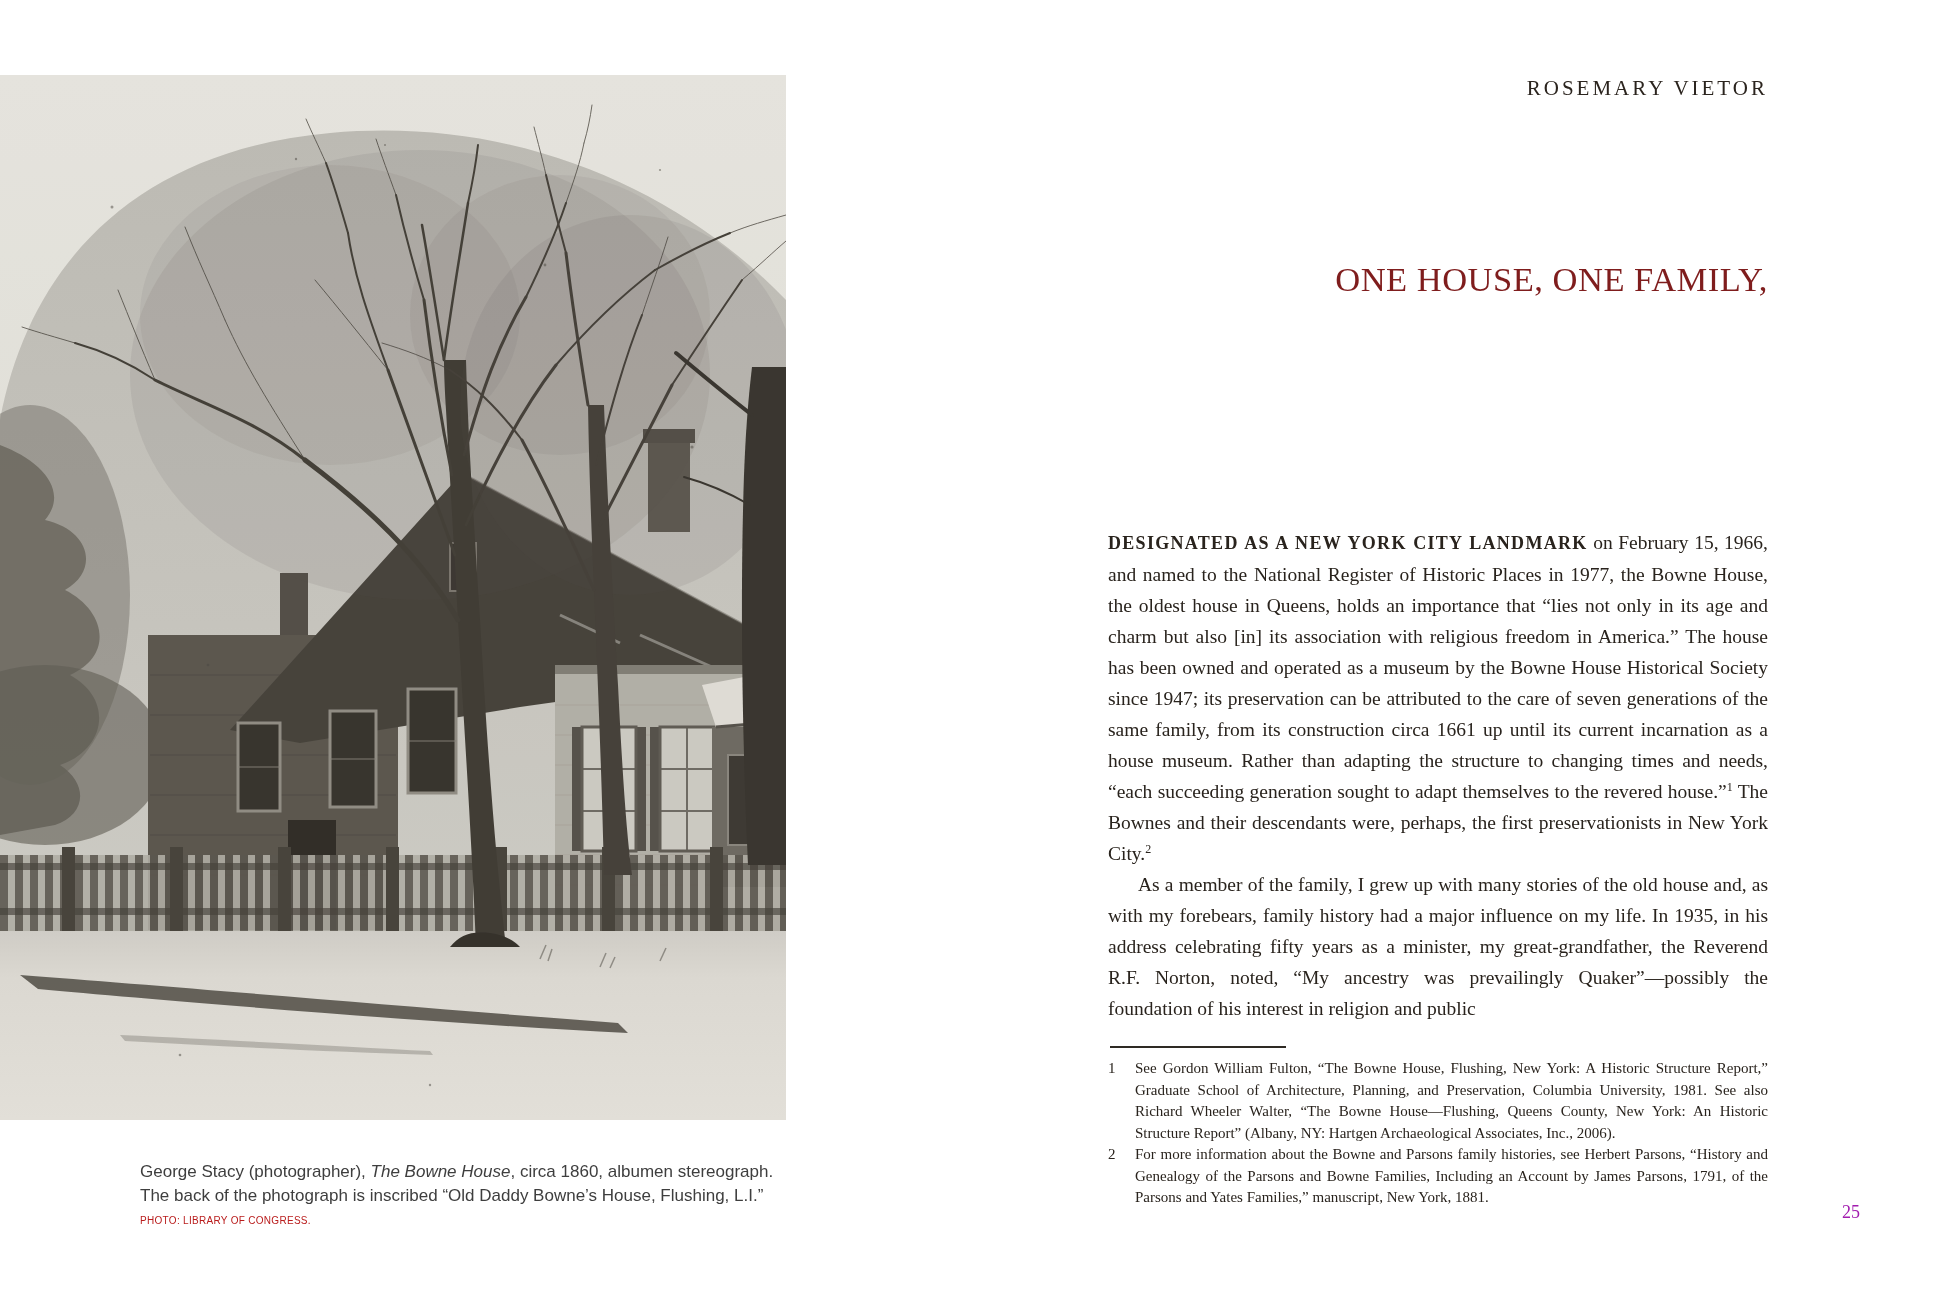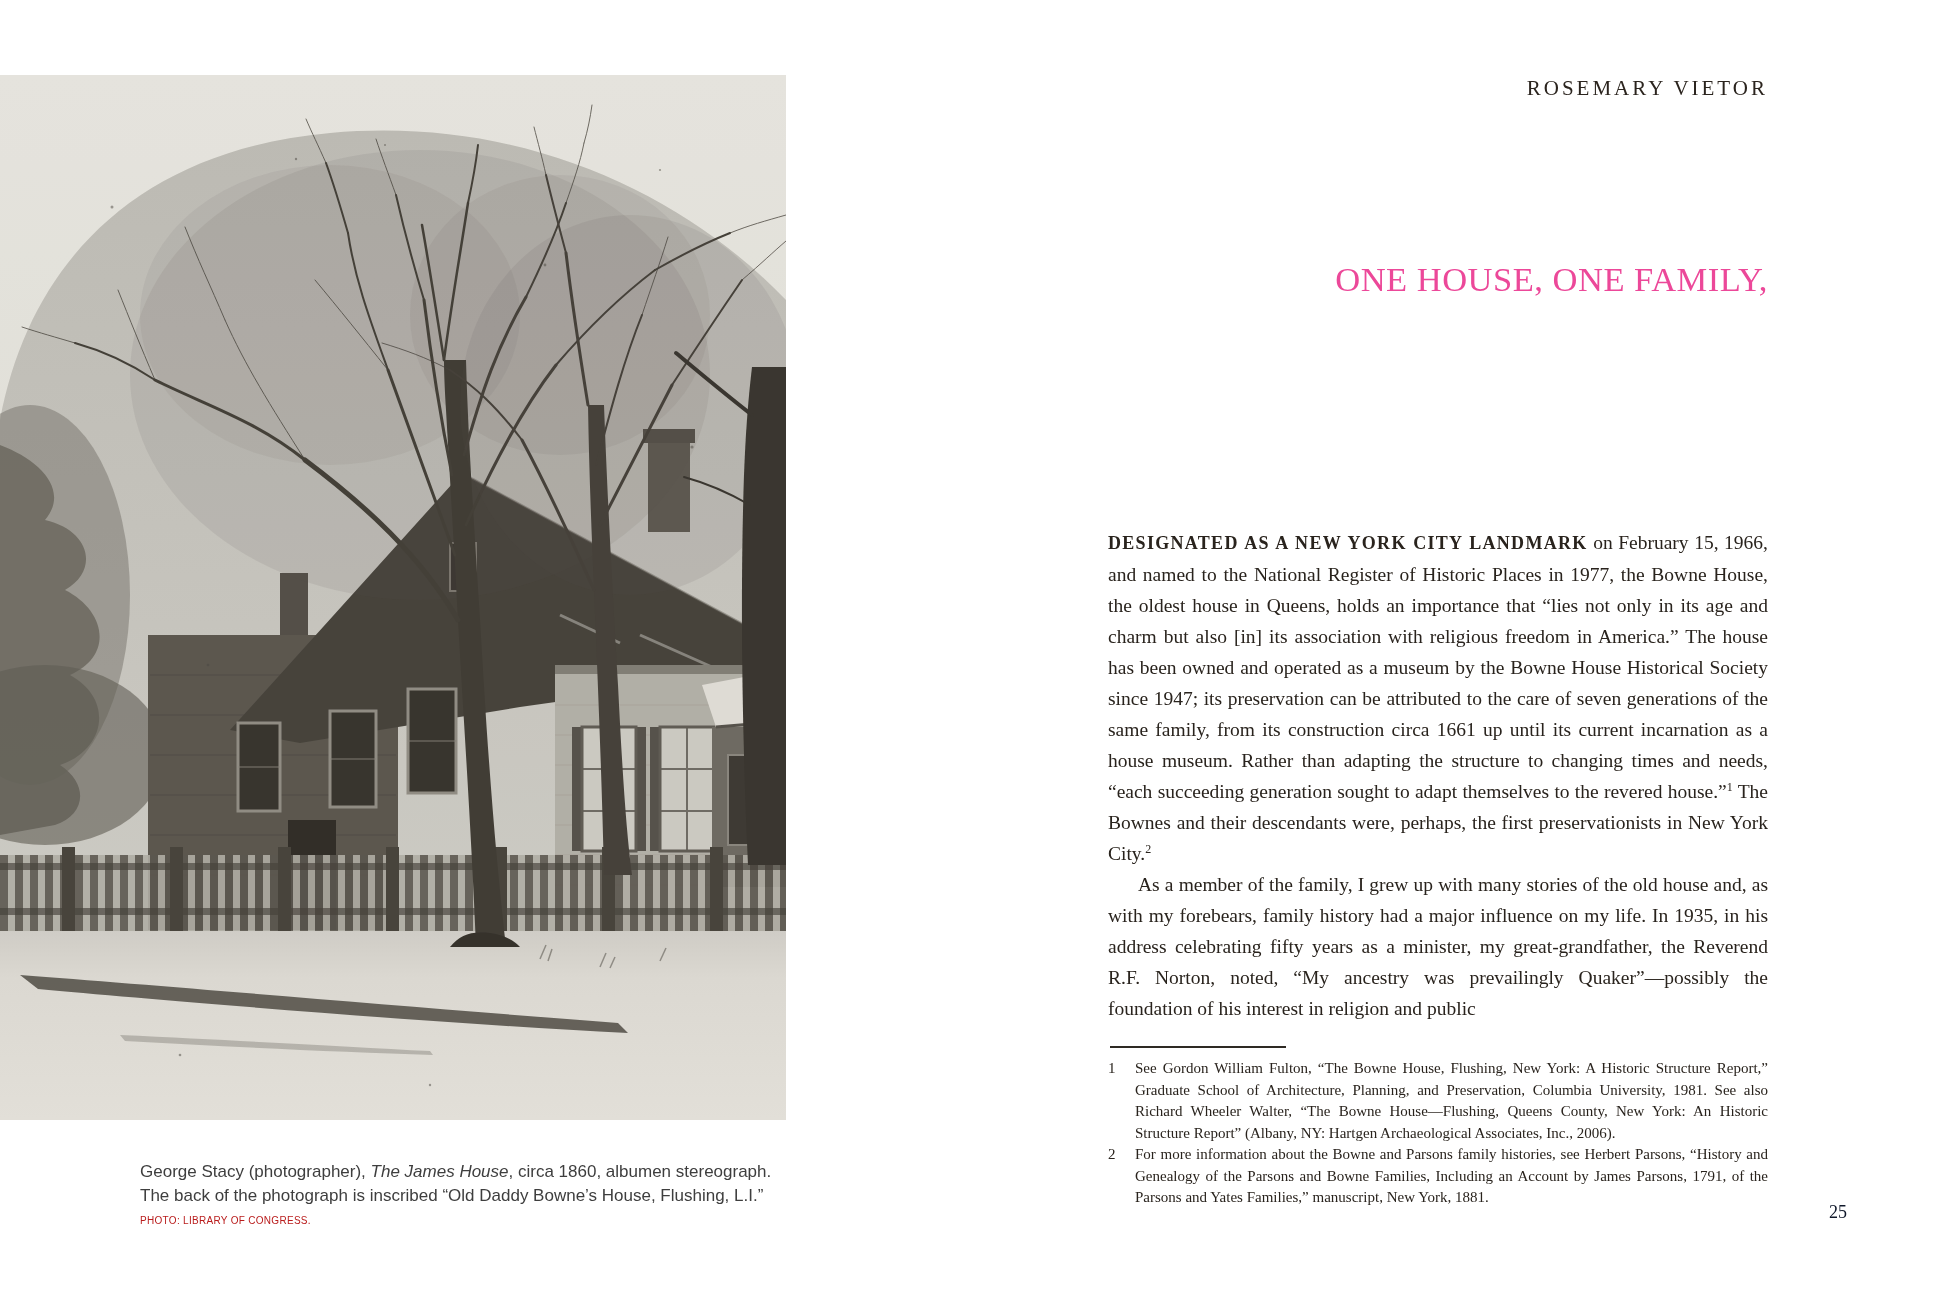--- a/index.html
+++ b/index.html
@@ -12,32 +12,32 @@
   .photo-fig svg{display:block;width:100%;height:100%;}
   .caption{
     position:absolute;left:140px;top:1160px;width:655px;
     font-family:"Liberation Sans", sans-serif;font-size:17px;line-height:23.5px;color:#3e3e3e;
   }
   .caption .cap-italic{font-style:italic;}
   .caption .credit{font-size:10px;letter-spacing:0.3px;color:#b91c1c;}
   
   .col{position:absolute;left:1108px;width:660px;}
   .running-header{top:76px;text-align:right;font-size:21px;letter-spacing:3px;color:#2b241e;}
-  .article-title{top:256px;text-align:right;font-size:34.5px;line-height:46px;letter-spacing:0.5px;color:#ec4899;}
+  .article-title{top:256px;text-align:right;font-size:34.5px;line-height:46px;letter-spacing:0.5px;color:#7f1d1d;}
   .body-text{top:527px;font-size:19.5px;line-height:31px;text-align:justify;color:#29231d;}
   .body-text p{margin:0;font-family:Liberation Serif, serif;}
   .lead-in{font-weight:bold;font-size:18px;letter-spacing:1.3px;}
   .para-indent{text-indent:30px;}
   sup.fnmark{font-size:12px;line-height:0;vertical-align:super;}
   .fn-rule{position:absolute;left:1110px;top:1046px;width:176px;height:0;border-top:2px solid #2e2a24;}
   .footnotes{position:absolute;left:1108px;top:1058px;width:660px;font-size:15px;line-height:21.5px;text-align:justify;color:#29231d;}
   .fn-item{display:flex;align-items:flex-start;}
   .fn-num{flex:0 0 27px;width:27px;}
   .fn-text{flex:1;}
-  .page-number{position:absolute;left:1816px;top:1202px;width:44px;text-align:center;font-size:18px;color:#0f172a;}
+  .page-number{position:absolute;left:1816px;top:1202px;width:44px;text-align:right;font-size:18px;color:#a21caf;}
 </style>
 </head>
 <body>
 
 <div class="page">
 
   <figure class="photo-fig" style="margin:0">
     <svg viewBox="0 0 786 1045" preserveAspectRatio="none" role="img">
       <defs>
         <linearGradient id="sky" x1="0" y1="0" x2="0" y2="1">
@@ -236,21 +236,21 @@
           <circle cx="660" cy="95" r="1.1"></circle>
         <circle cx="385" cy="70" r="1"></circle>
           <circle cx="180" cy="980" r="1.3"></circle>
           <circle cx="430" cy="1010" r="1.2"></circle>
       </g>
       <rect width="786" height="1045" fill="#8a7a60" opacity="0.04"></rect>
     </svg>
   </figure>
 
   <figcaption class="caption">
-    <span>George Stacy (photographer), </span><span class="cap-italic">The James House</span><span>, circa 1860, albumen stereograph. The back of the photograph is inscribed “Old Daddy Bowne’s House, Flushing, L.I.” </span><span class="credit">PHOTO: LIBRARY OF CONGRESS.</span>
+    <span>George Stacy (photographer), </span><span class="cap-italic">The Bowne House</span><span>, circa 1860, albumen stereograph. The back of the photograph is inscribed “Old Daddy Bowne’s House, Flushing, L.I.” </span><span class="credit">PHOTO: LIBRARY OF CONGRESS.</span>
   </figcaption>
 
   <div class="col running-header">ROSEMARY VIETOR</div>
 
   <h1 class="col article-title" style="margin:0;font-weight:normal">
     <div>ONE HOUSE, ONE FAMILY,</div>
   </h1>
 
   <div class="col body-text">
     <p><span class="lead-in">DESIGNATED AS A NEW YORK CITY LANDMARK</span><span> on February 15, 1966, and named to the National Register of Historic Places in 1977, the Bowne House, the oldest house in Queens, holds an importance that “lies not only in its age and charm but also [in] its association with religious freedom in America.” The house has been owned and operated as a museum by the Bowne House Historical Society since 1947; its preservation can be attributed to the care of seven generations of the same family, from its construction circa 1661 up until its current incarnation as a house museum. Rather than adapting the structure to changing times and needs, “each succeeding generation sought to adapt themselves to the revered house.”</span><sup class="fnmark">1</sup><span> The Bownes and their descendants were, perhaps, the first preservationists in New York City.</span><sup class="fnmark">2</sup></p>

